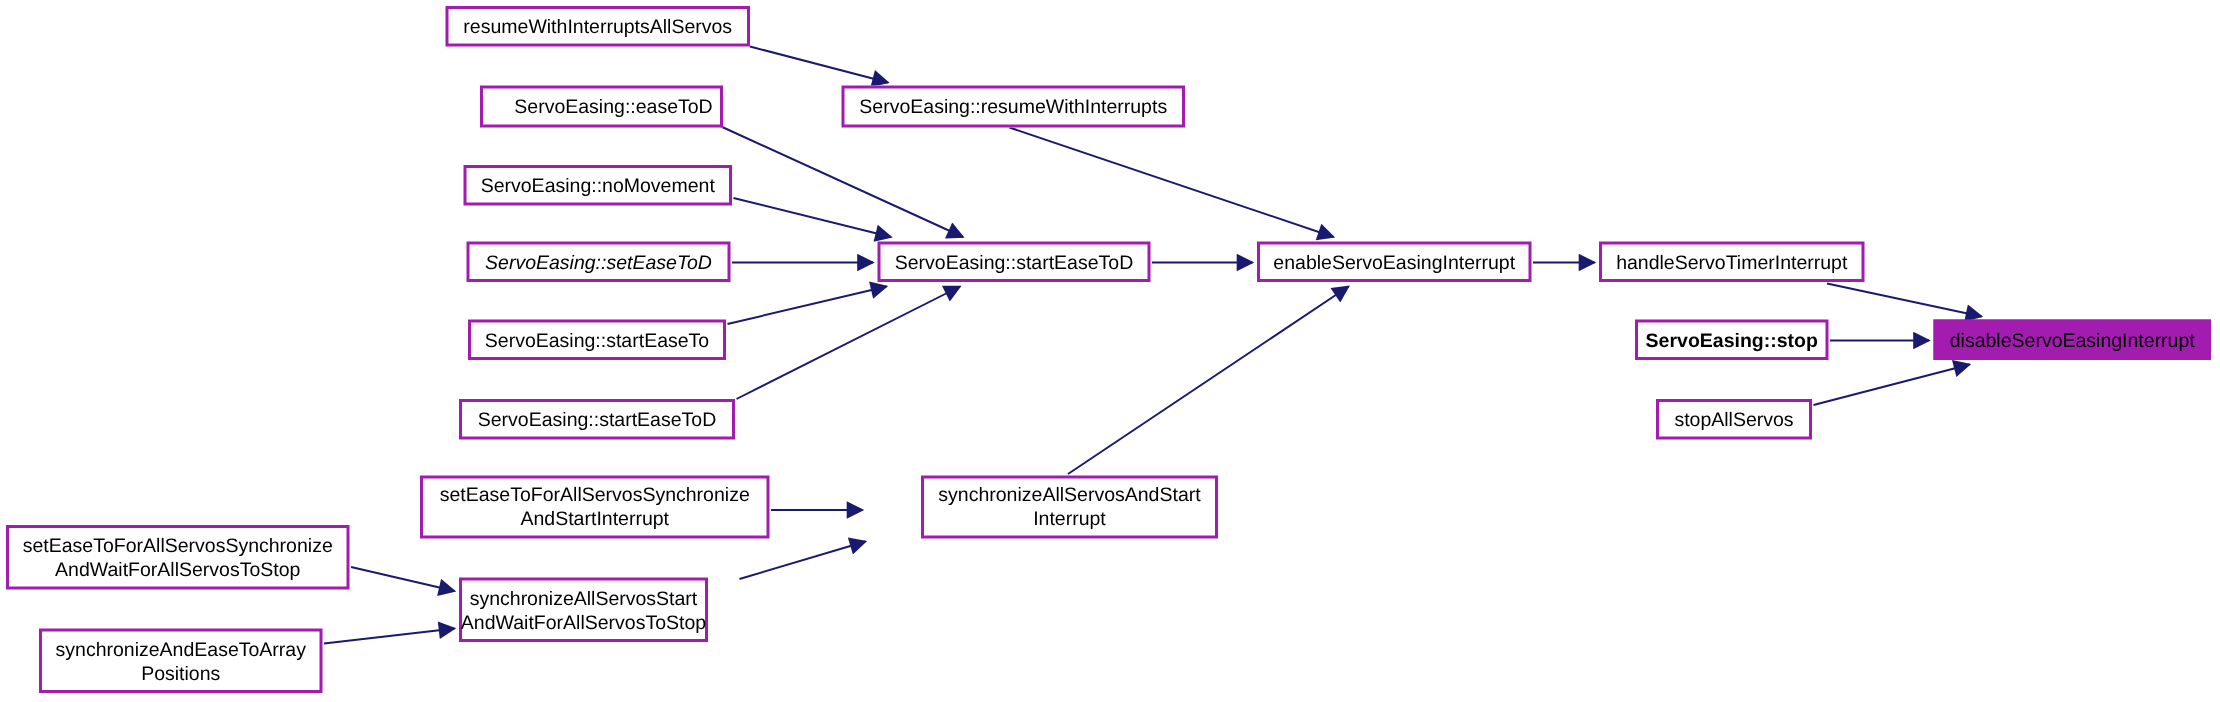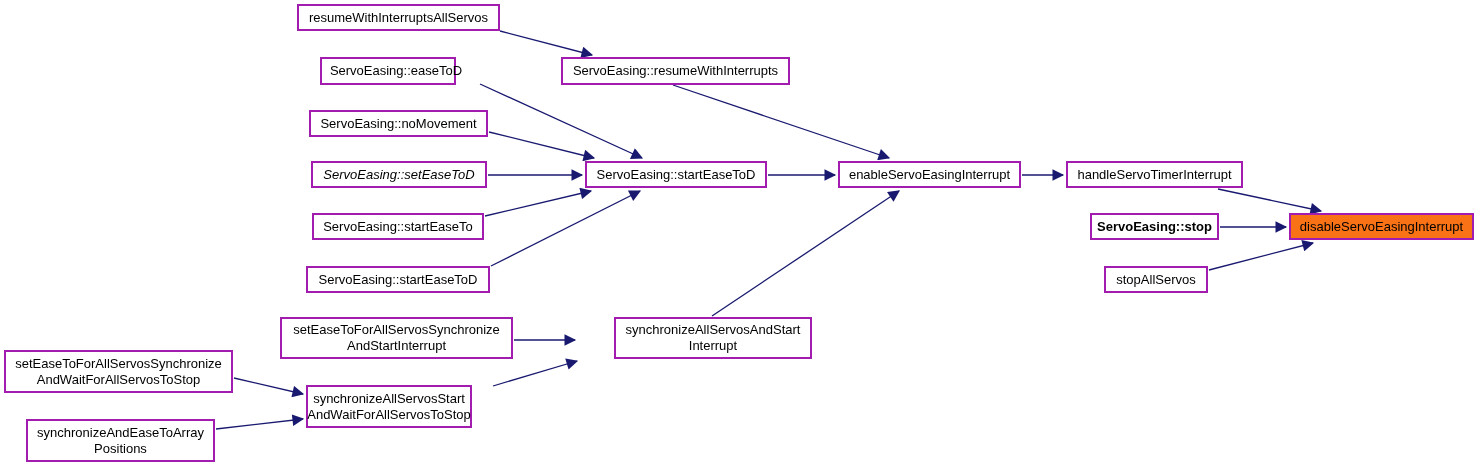--- a/index.html
+++ b/index.html
@@ -31,21 +31,21 @@
     display: flex;
     align-items: center;
     justify-content: center;
     text-align: center;
     font-size: 13px;
     line-height: 16px;
     white-space: pre-line;
     cursor: pointer;
   }
   .node.hl {
-    background: #f97316;
+    background: #a21caf;
     cursor: default;
   }
 </style>
 </head>
 <body>
 
 <div id="graph">
   <svg id="edge-layer" width="1480" height="468" viewBox="0 0 1480 468" xmlns="http://www.w3.org/2000/svg">
     <defs>
       <marker id="arrowhead" viewBox="0 0 10 10" refX="9" refY="5" markerWidth="11" markerHeight="9" orient="auto">
@@ -67,21 +67,21 @@
         <line x1="1209" y1="270" x2="1313" y2="243" stroke="#191970" stroke-width="1.3" marker-end="url(#arrowhead)"></line>
         <line x1="712" y1="316" x2="899" y2="191" stroke="#191970" stroke-width="1.3" marker-end="url(#arrowhead)"></line>
         <line x1="514" y1="340" x2="575" y2="340" stroke="#191970" stroke-width="1.3" marker-end="url(#arrowhead)"></line>
         <line x1="493" y1="386" x2="577" y2="361" stroke="#191970" stroke-width="1.3" marker-end="url(#arrowhead)"></line>
         <line x1="234" y1="378" x2="303" y2="394" stroke="#191970" stroke-width="1.3" marker-end="url(#arrowhead)"></line>
         <line x1="216" y1="429" x2="303" y2="419" stroke="#191970" stroke-width="1.3" marker-end="url(#arrowhead)"></line>
       </g>
   </svg>
   <div id="nodes">
       <div class="node" style="left: 297px; top: 4px; width: 203px; height: 27px;"><span>resumeWithInterruptsAllServos</span></div>
-      <div class="node" style="left: 320px; top: 57px; width: 136px; height: 28px; padding-left: 16px;"><span>ServoEasing::easeToD</span></div>
+      <div class="node" style="left: 320px; top: 57px; width: 162px; height: 28px; padding-left: 16px;"><span>ServoEasing::easeToD</span></div>
       <div class="node" style="left: 561px; top: 57px; width: 229px; height: 28px;"><span>ServoEasing::resumeWithInterrupts</span></div>
       <div class="node" style="left: 309px; top: 110px; width: 179px; height: 27px; text-align: right;"><span>ServoEasing::noMovement</span></div>
       <div class="node" style="left: 311px; top: 161px; width: 176px; height: 27px; font-style: italic;"><span>ServoEasing::setEaseToD</span></div>
       <div class="node" style="left: 585px; top: 161px; width: 182px; height: 27px;"><span>ServoEasing::startEaseToD</span></div>
       <div class="node" style="left: 838px; top: 161px; width: 183px; height: 27px;"><span>enableServoEasingInterrupt</span></div>
       <div class="node" style="left: 1066px; top: 161px; width: 177px; height: 27px;"><span>handleServoTimerInterrupt</span></div>
       <div class="node" style="left: 312px; top: 213px; width: 172px; height: 27px;"><span>ServoEasing::startEaseTo</span></div>
       <div class="node" style="left: 1090px; top: 213px; width: 129px; height: 27px; font-weight: bold;"><span>ServoEasing::stop</span></div>
       <div class="node hl" style="left: 1289px; top: 213px; width: 185px; height: 27px;"><span>disableServoEasingInterrupt</span></div>
       <div class="node" style="left: 306px; top: 266px; width: 184px; height: 27px;"><span>ServoEasing::startEaseToD</span></div>

